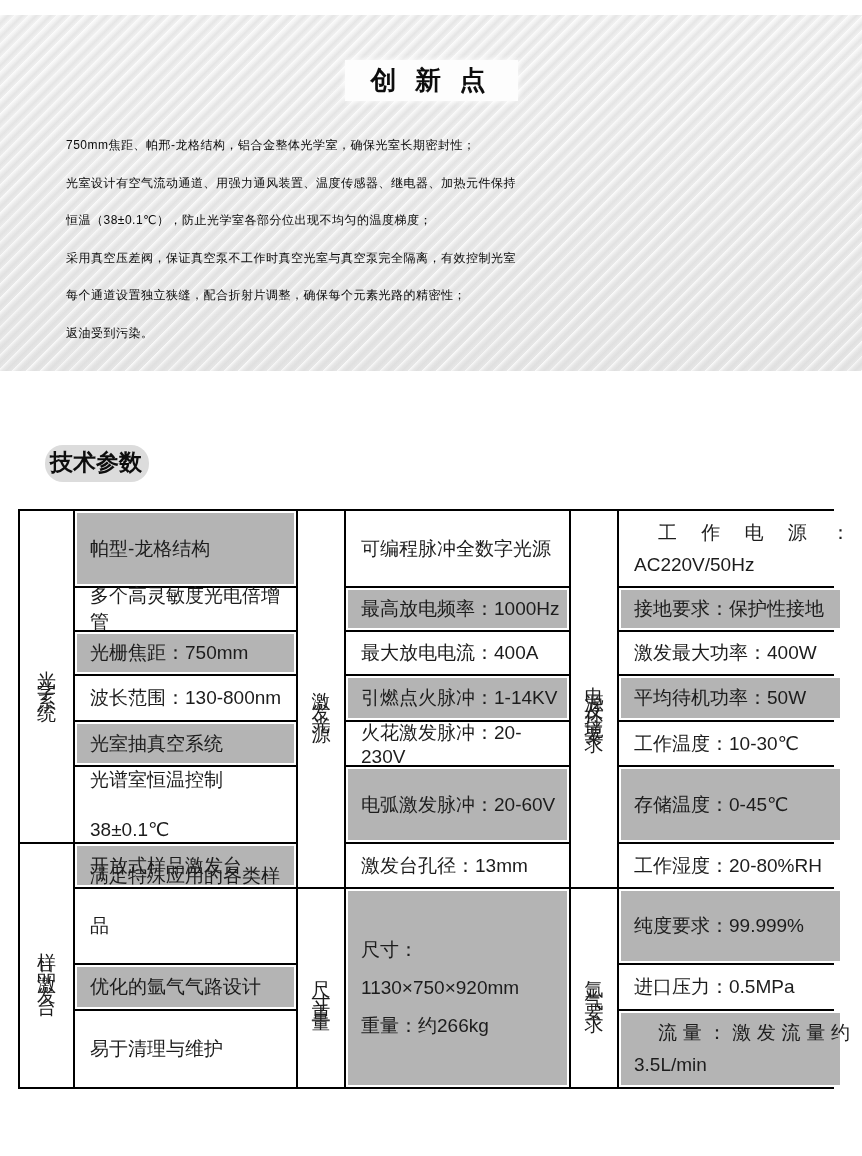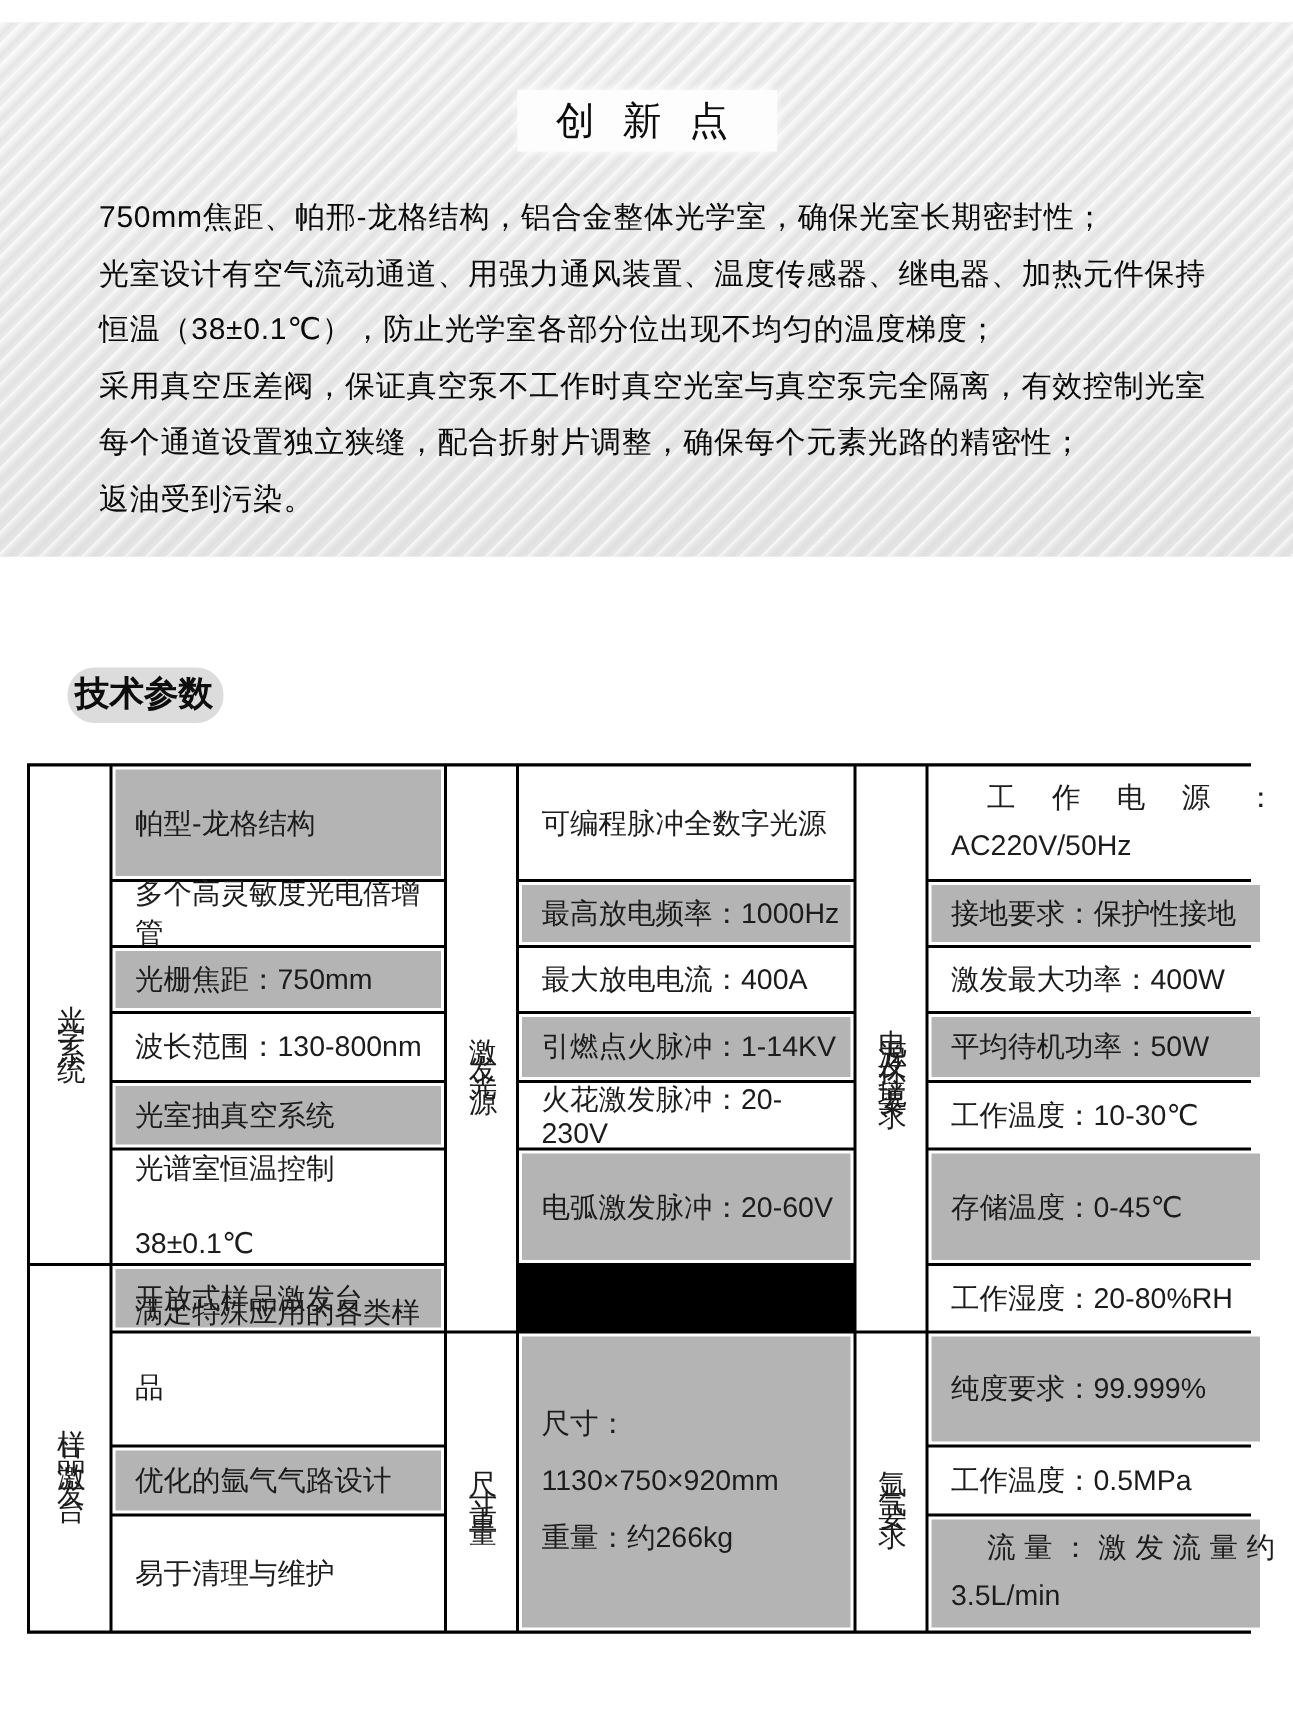--- a/index.html
+++ b/index.html
@@ -15,27 +15,27 @@
     background-color:#ececec;
     background-image:
       repeating-linear-gradient(135deg,
         rgba(255,255,255,.75) 0px, rgba(255,255,255,0) 3px,
         rgba(214,214,214,.45) 6px, rgba(255,255,255,0) 10px),
       linear-gradient(180deg,#f2f2f2,#e7e7e7);
   }
   .hero-title-row{display:flex;justify-content:center;padding-top:45px;}
   .hero-title{
     font-family:"Liberation Serif","DejaVu Serif",serif;
-    font-weight:normal;font-size:26px;color:#0d0d0d;
+    font-weight:bold;font-size:26px;color:#0d0d0d;
     background:#fdfdfd;padding:3px 26px;letter-spacing:6px;
     box-shadow:0 0 6px rgba(255,255,255,.9);
   }
   .hero-body{margin:26px 66px 0 66px;}
   .hero-line{
-    font-size:20px;line-height:37.5px;color:#0a0a0a;
+    font-size:12px;line-height:37.5px;color:#0a0a0a;
     letter-spacing:.5px;white-space:nowrap;
   }
   
   .heading-wrap{margin:74px 0 0 45px;height:34px;}
   .sec-heading{
     display:inline-block;
     font-family:"Liberation Serif","DejaVu Serif",serif;
     font-weight:bold;font-size:23px;color:#0d0d0d;
     background:#dcdcdc;padding:2px 7px 4px 5px;border-radius:18px;
   }
@@ -147,20 +147,23 @@
   </div>
   <div class="cell" style="grid-area:4/4/5/5">
     <div class="fill gray">引燃点火脉冲：1-14KV</div>
   </div>
   <div class="cell" style="grid-area:5/4/6/5">
     <div class="fill">火花激发脉冲：20-230V</div>
   </div>
   <div class="cell" style="grid-area:6/4/7/5">
     <div class="fill gray">电弧激发脉冲：20-60V</div>
   </div>
+  <div class="cell" style="grid-area:7/4/8/5">
+    <div class="fill">激发台孔径：13mm</div>
+  </div>
   <div class="cell" style="grid-area:8/4/11/5">
     <div class="fill gray lines">
       <div class="ln">尺寸：</div>
       <div class="ln">1130×750×920mm</div>
       <div class="ln">重量：约266kg</div>
     </div>
   </div>
 
   <div class="cell vcell" style="grid-area:1/5/8/6">
     <div class="vlabel" style="letter-spacing:8px">电源及环境要求</div>
@@ -190,21 +193,21 @@
   <div class="cell" style="grid-area:6/6/7/7">
     <div class="fill gray">存储温度：0-45℃</div>
   </div>
   <div class="cell" style="grid-area:7/6/8/7">
     <div class="fill">工作湿度：20-80%RH</div>
   </div>
   <div class="cell" style="grid-area:8/6/9/7">
     <div class="fill gray">纯度要求：99.999%</div>
   </div>
   <div class="cell" style="grid-area:9/6/10/7">
-    <div class="fill">工作温度：0.5MPa</div>
+    <div class="fill">进口压力：0.5MPa</div>
   </div>
   <div class="cell" style="grid-area:10/6/11/7">
     <div class="fill gray">
       <div class="jline">流量：激发流量约</div>
       <div style="line-height:32px">3.5L/min</div>
     </div>
   </div>
 
 </div>
 

